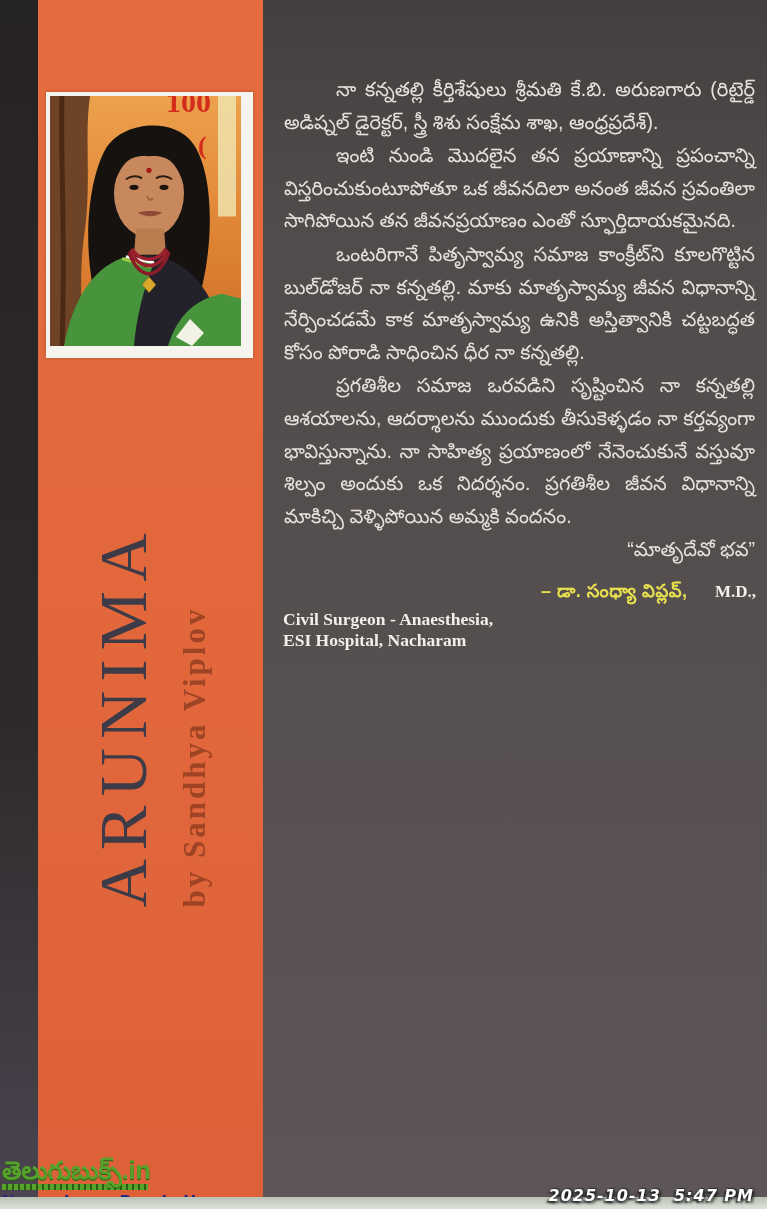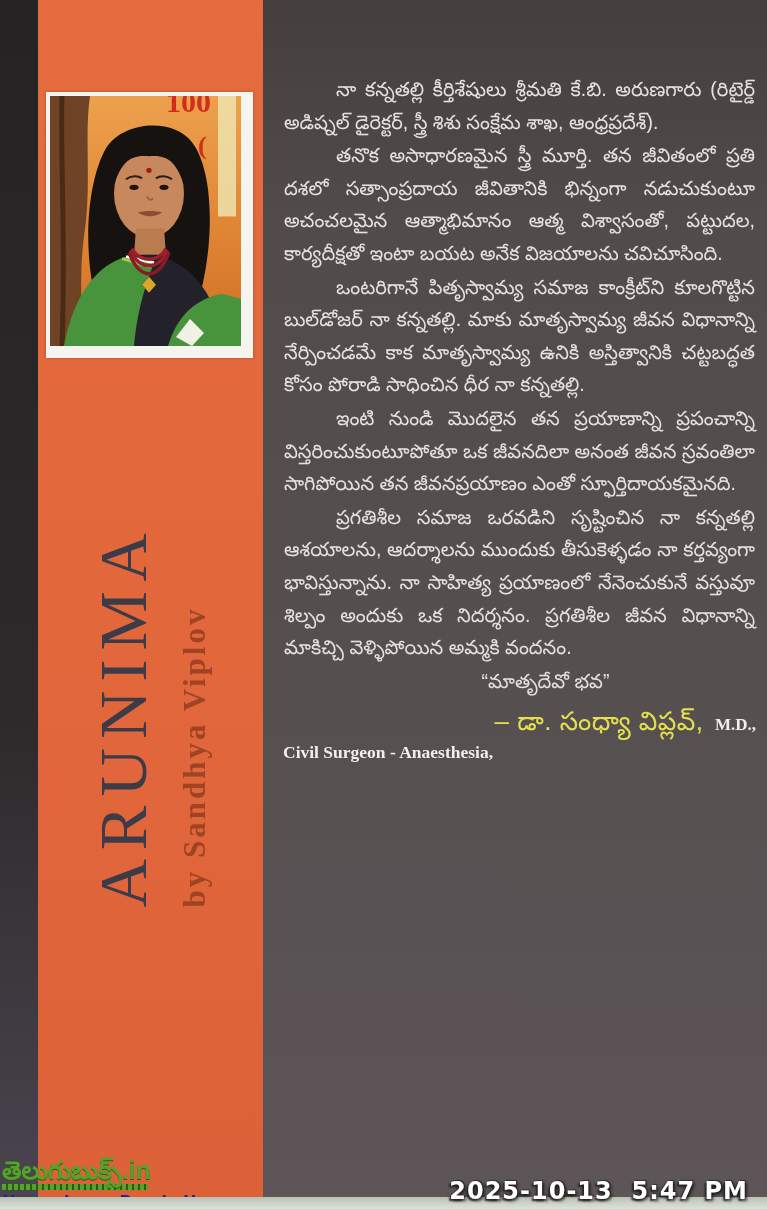--- a/index.html
+++ b/index.html
@@ -55,44 +55,45 @@
   .logo-since {
     font-family:"DejaVu Sans", sans-serif; font-weight:bold; font-size:11px;
     letter-spacing:2.2px; color:var(--logoNavy,#28287e); text-align:right;
     width:146px; white-space:nowrap;
   }
   .blurb {
     position:absolute; left:283px; top:72px; width:473px;
     color:var(--body,#e7e3dc); font-size:19.5px; line-height:32.6px;
   }
   .blurb p { margin:1px; text-indent:52px; text-align:justify; }
-  .blurb p.quote { text-align:center; }
+  .blurb p.quote { text-align:right; }
   .sig-row { text-align:right; margin-top:8px; white-space:nowrap; }
   .sig-te {
-    color:var(--sigYellow,#e6e04e); font-size:26px; font-weight:normal; letter-spacing:.5px;
+    color:var(--sigYellow,#e6e04e); font-size:18px; font-weight:bold; letter-spacing:.5px;
   }
   .sig-md {
     color:var(--credWhite,#f3f0ea); font-family:"Liberation Serif", serif;
-    font-weight:bold; font-size:17px; margin-left:6px;
+    font-weight:bold; font-size:17px; margin-left:22px;
   }
   .cred {
     text-align:left; color:var(--credWhite,#f3f0ea);
     font-family:"Liberation Serif", serif; font-weight:bold;
     font-size:17.5px; line-height:21px;
   }
   .cred:first-of-type { margin-top:6px; }
   .bottom-strip {
     position:absolute; left:0; bottom:0; width:767px; height:12px;
     background: linear-gradient(180deg,#b9c0b4 0%, var(--strip,#cbd2c7) 50%, #dce2d8 100%);
   }
   .timestamp {
-    position:absolute; right:19px; bottom:4px;
-    font-family:"DejaVu Sans", sans-serif; font-weight:bold; font-size:24px;
+    position:absolute; right:13px; bottom:4px;
+    font-family:"DejaVu Sans", sans-serif; font-weight:bold; font-size:16px;
     color:var(--timestamp,#fff); letter-spacing:1px; white-space:pre;
     text-shadow:-2px 2px 2px rgba(30,30,30,.9), 1px -1px 1px rgba(30,30,30,.7), 2px 2px 3px rgba(20,20,20,.8);
+    font-style:italic;
   }
 </style>
 </head>
 <body>
 
 <div class="page">
 
   <div class="edge-left"></div>
 
   <div class="band">
@@ -143,28 +144,28 @@
     <div class="logo">
       <div class="logo-site">తెలుగుబుక్స్.in</div>
       <div class="logo-bar"></div>
       <div class="logo-name">Navodaya Book House</div>
       <div class="logo-since">Since...1990</div>
     </div>
   </div>
 
   <div class="blurb">
     <p>నా కన్నతల్లి కీర్తిశేషులు శ్రీమతి కే.బి. అరుణగారు (రిటైర్డ్ అడిష్నల్ డైరెక్టర్, స్త్రీ శిశు సంక్షేమ శాఖ, ఆంధ్రప్రదేశ్).</p>
-    <p>తనొక అసాధారణమైన స్త్రీ మూర్తి. తన జీవితంలో ప్రతి దశలో సత్సాంప్రదాయ జీవితానికి భిన్నంగా నడుచుకుంటూ అచంచలమైన ఆత్మాభిమానం ఆత్మ విశ్వాసంతో, పట్టుదల, కార్యదీక్షతో ఇంటా బయట అనేక విజయాలను చవిచూసింది.</p>
+    <p>ఇంటి నుండి మొదలైన తన ప్రయాణాన్ని ప్రపంచాన్ని విస్తరించుకుంటూపోతూ ఒక జీవనదిలా అనంత జీవన స్రవంతిలా సాగిపోయిన తన జీవనప్రయాణం ఎంతో స్ఫూర్తిదాయకమైనది.</p>
     <p>ఒంటరిగానే పితృస్వామ్య సమాజ కాంక్రీట్‌ని కూలగొట్టిన బుల్‌డోజర్ నా కన్నతల్లి. మాకు మాతృస్వామ్య జీవన విధానాన్ని నేర్పించడమే కాక మాతృస్వామ్య ఉనికి అస్తిత్వానికి చట్టబద్ధత కోసం పోరాడి సాధించిన ధీర నా కన్నతల్లి.</p>
-    <p>ఇంటి నుండి మొదలైన తన ప్రయాణాన్ని ప్రపంచాన్ని విస్తరించుకుంటూపోతూ ఒక జీవనదిలా అనంత జీవన స్రవంతిలా సాగిపోయిన తన జీవనప్రయాణం ఎంతో స్ఫూర్తిదాయకమైనది.</p>
     <p>ప్రగతిశీల సమాజ ఒరవడిని సృష్టించిన నా కన్నతల్లి ఆశయాలను, ఆదర్శాలను ముందుకు తీసుకెళ్ళడం నా కర్తవ్యంగా భావిస్తున్నాను. నా సాహిత్య ప్రయాణంలో నేనెంచుకునే వస్తువూ శిల్పం అందుకు ఒక నిదర్శనం. ప్రగతిశీల జీవన విధానాన్ని మాకిచ్చి వెళ్ళిపోయిన అమ్మకి వందనం.</p>
     <p class="quote">“మాతృదేవో భవ”</p>
     <div class="sig-row">
       <span class="sig-te">– డా. సంధ్యా విప్లవ్,</span>
       <span class="sig-md">M.D.,</span>
     </div>
     <div class="cred">Civil Surgeon - Anaesthesia,</div>
+    <div class="cred">ESI Hospital, Nacharam</div>
   </div>
 
   <div class="bottom-strip"></div>
   <div class="timestamp">2025-10-13  5:47 PM</div>
 
 </div>
 
 </body></html>

